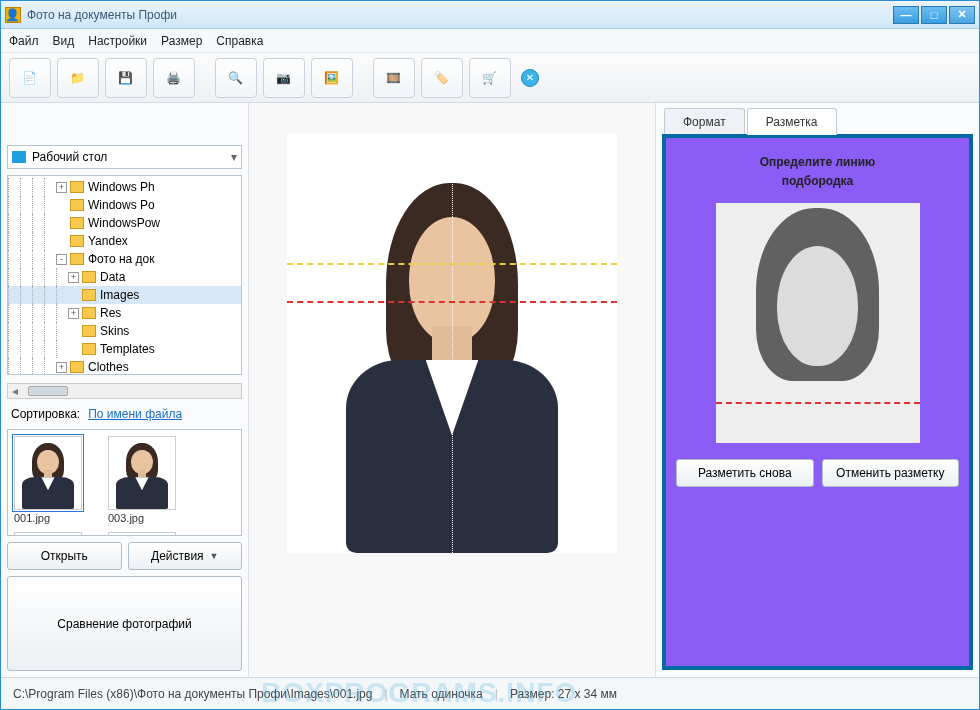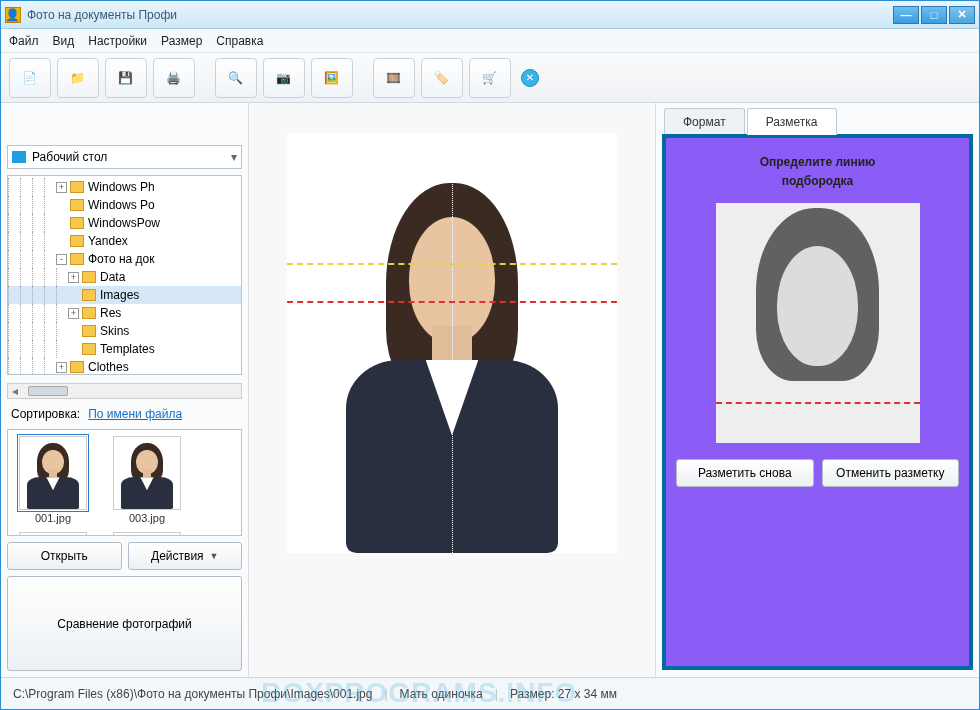--- a/index.html
+++ b/index.html
@@ -27,21 +27,21 @@
 .tree-row.sel { background: #d6e8f7; }
 .node-toggle { width: 11px; height: 11px; border: 1px solid #999; color: #555; display: flex; align-items: center; justify-content: center; font-size: 9px; line-height: 1; margin-right: 3px; cursor: pointer; }
 .node-blank { width: 11px; height: 11px; margin-right: 3px; }
 .folder-ico { width: 14px; height: 12px; background: #f6c84c; border: 1px solid #d09820; margin-right: 4px; }
 .guide { width: 12px; height: 18px; border-left: 1px dotted #aaa; display: inline-block; }
 .hscroll { height: 16px; border: 1px solid #ccc; margin-top: 2px; display:flex; align-items:center; background:#f0f0f0;}
 .hscroll .thumb { width:40px; height:10px; background:#d0d8e0; border:1px solid #aaa; margin-left:6px; border-radius:2px;}
 .sortline { display: flex; align-items: center; gap: 8px; padding: 2px 4px; }
 .sortlink { color: #1a6ec8; text-decoration: underline; cursor: pointer; }
 .thumbs { flex: 1; border: 1px solid #b8c4d0; background: #fff; padding: 6px; display: flex; flex-wrap: wrap; align-content: flex-start; gap: 8px 16px; overflow:auto;}
-.thumb-item { width: 78px; display: flex; flex-direction: column; align-items: center; gap: 2px; }
+.thumb-item { width: 78px; display: flex; flex-direction: column; gap: 2px; }
 .thumb-box { width: 68px; height: 74px; border: 1px solid #ccc; background: #fff; overflow: hidden; display:flex;align-items:center;justify-content:center;}
 .thumb-item.sel .thumb-box { outline: 1px solid #2a7ad0; outline-offset: 1px; }
 .thumb-label { font-size: 11px; color: #333; }
 .btnrow { display: flex; gap: 6px; }
 .pushbtn { height: 28px; border: 1px solid #b0bcc8; border-radius: 3px; background: linear-gradient(#ffffff,#ecf0f4); display: flex; align-items: center; justify-content: center; padding: 0 10px; cursor: pointer; flex:1;}
 .pushbtn .dd { margin-left: 6px; color: #555; font-size: 9px; }
 .center { flex: 1; background: #f8f8f8; display: flex; align-items: flex-start; justify-content: center; padding: 30px 10px; }
 .canvas { width: 330px; height: 420px; background: #fff; position: relative; overflow: hidden; }
 .guide-v { position: absolute; top: 0; bottom: 0; border-left: 1px dotted #fff; }
 .guide-h { position: absolute; left: 0; right: 0; }

